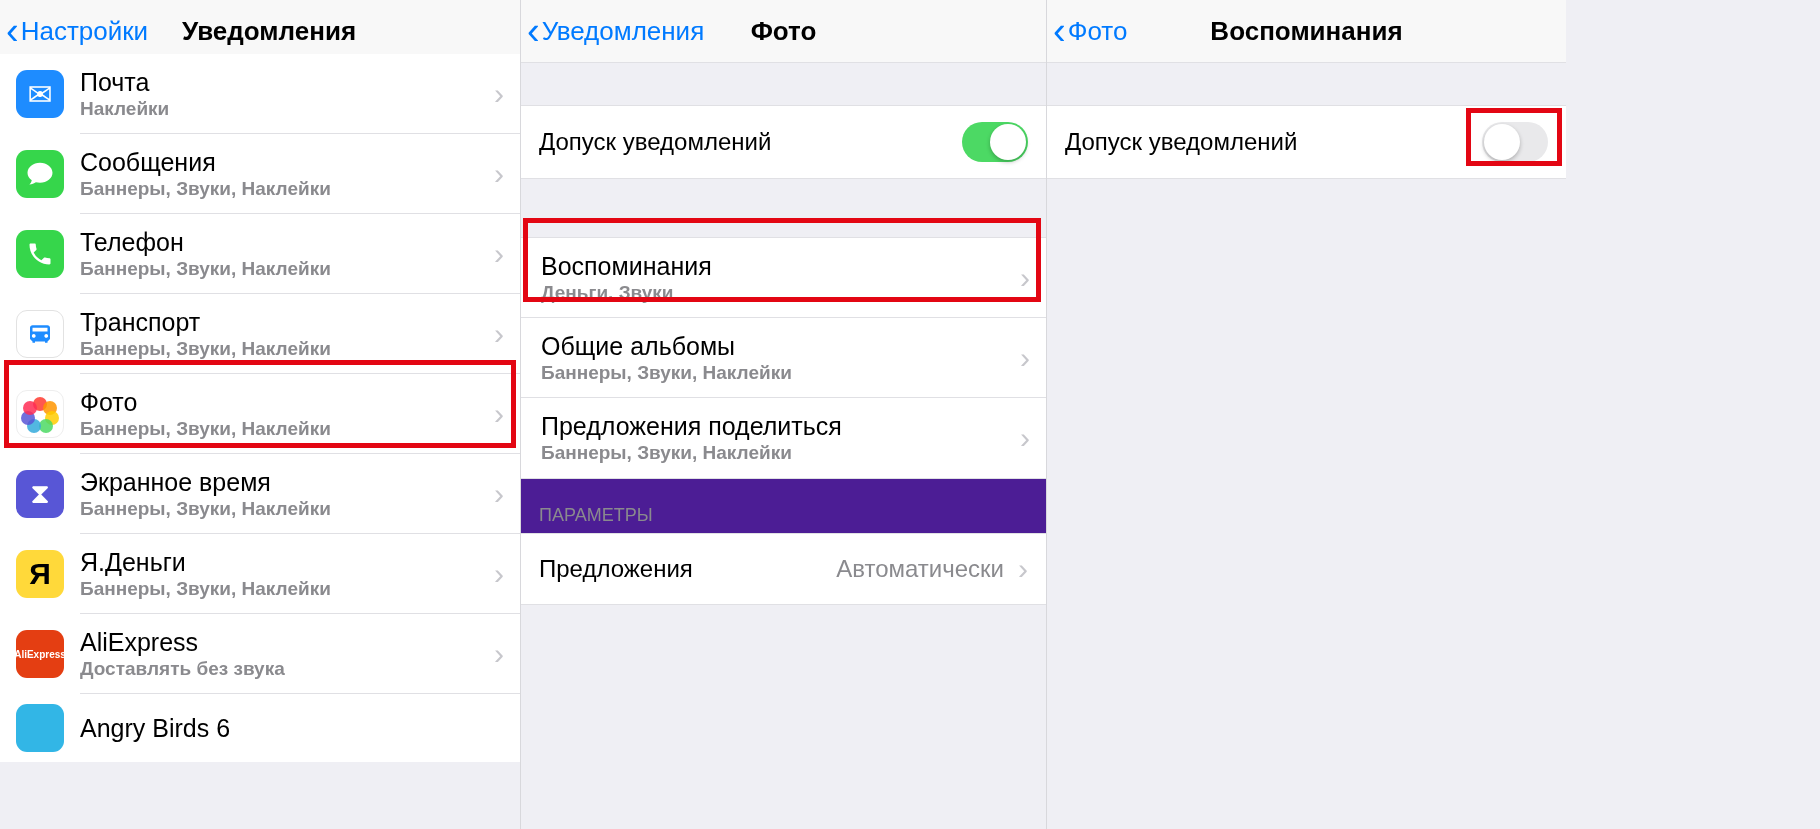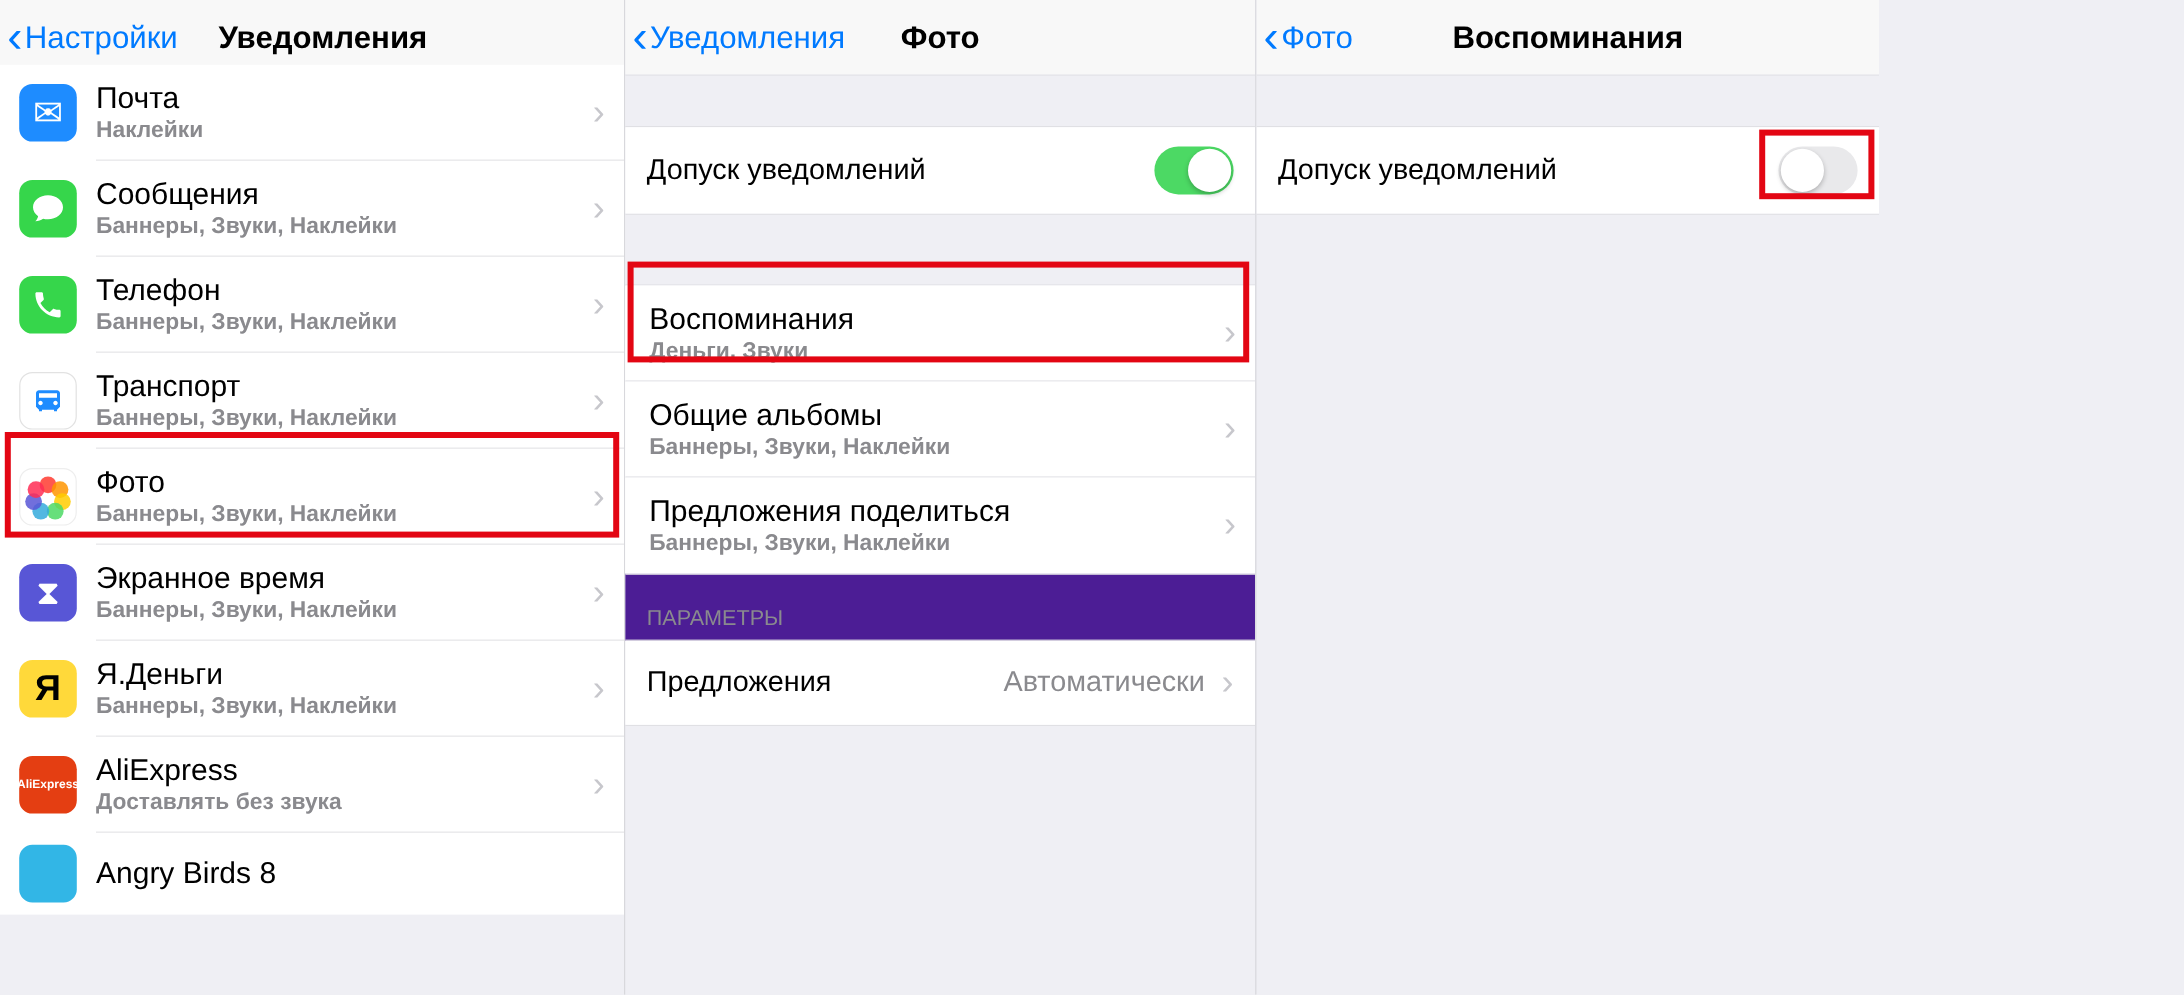--- a/index.html
+++ b/index.html
@@ -168,21 +168,21 @@
           <div class="title">AliExpress</div>
           <div class="sub">Доставлять без звука</div>
         </div>
         <div class="chev-r">›</div>
         <div class="sep"></div>
       </div>
 
       <div class="row" style="min-height:40px;">
         <div class="icon ic-ab"></div>
         <div class="txt">
-          <div class="title">Angry Birds 8</div>
+          <div class="title">Angry Birds 6</div>
         </div>
       </div>
     </div>
 
     <div class="hl" style="top:360px; left:4px; width:512px; height:88px;"></div>
   </div>
 
   <div class="panel p2">
     <div class="navbar">
       <div class="back">

